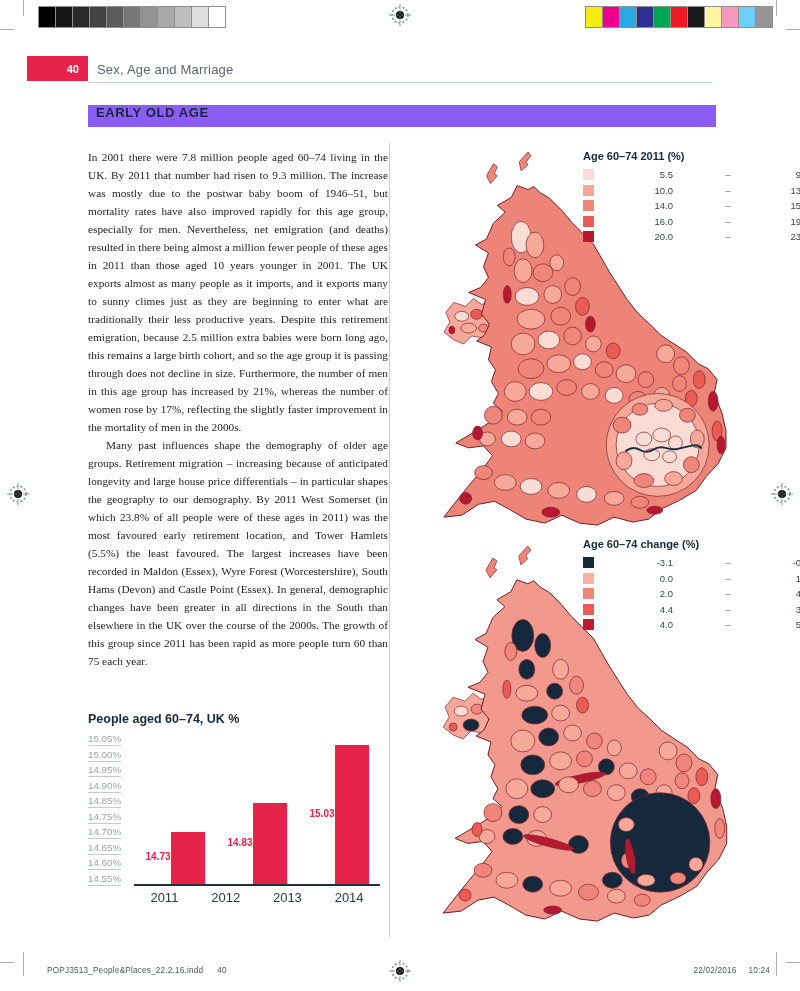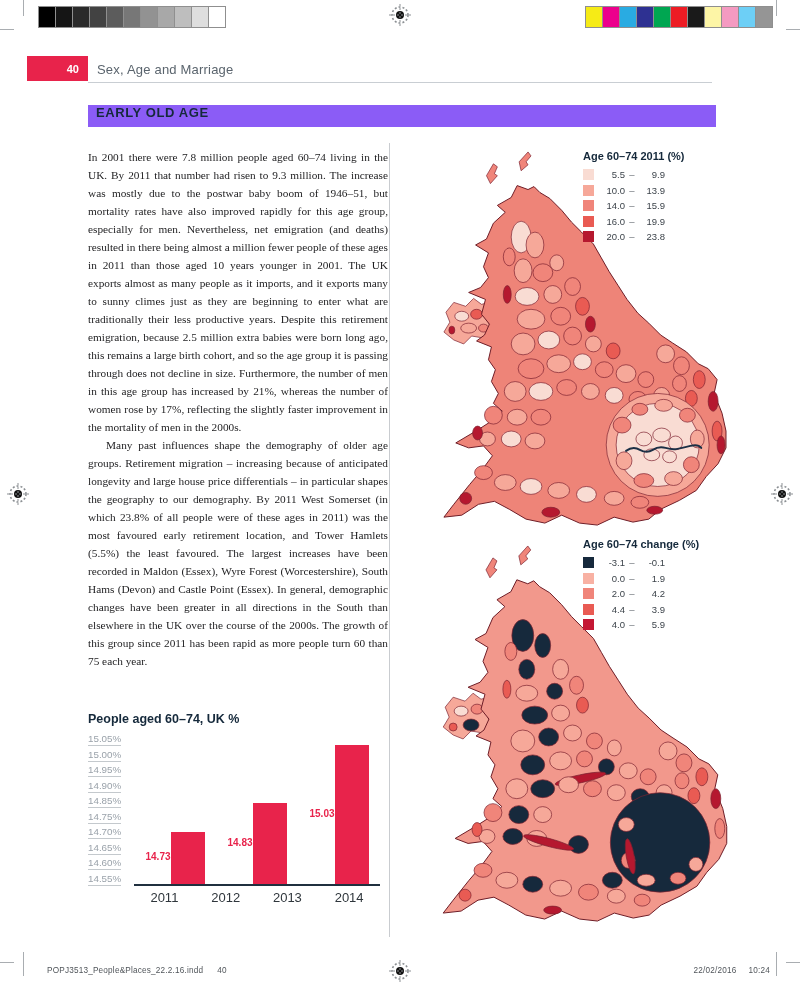--- a/index.html
+++ b/index.html
@@ -34,21 +34,21 @@
   .map{position:absolute;}
   .map ellipse,.map circle,.map path{stroke:#7c2230;stroke-width:.7;}
   .map .base{fill:#ee8478;stroke:#6d1c26;stroke-width:1;}
   .map .base2{fill:#f2988c;stroke:#6d1c26;stroke-width:1;}
   .map .th{fill:none;stroke:#1c3046;stroke-width:2;stroke-linecap:round;}
   .p0{fill:#f9dcd3;}.p1{fill:#f6a899;}.p2{fill:#f0857a;}.p3{fill:#e95b53;}.p4{fill:#b5182f;}.nv{fill:#16293c;}
 
   
   .legend{position:absolute;width:165px;}
   .legend .ltitle{font-size:11px;font-weight:bold;color:#15293b;margin-bottom:5px;}
-  .legend .lrow{display:flex;align-items:center;height:15.5px;font-size:9.5px;color:#3c434a;}
+  .legend .lrow{display:flex;align-items:center;height:15.5px;font-size:9.5px;color:#3c434a;gap:48px;}
   .legend .lsw{width:11px;height:11px;margin-right:7px;flex:none;}
   .legend .lo{display:inline-block;min-width:24px;text-align:right;}
   .legend .dash{display:inline-block;min-width:14px;text-align:center;color:#6a7076;}
   .legend .hi{display:inline-block;min-width:26px;text-align:right;}
 
   
   .chart{position:absolute;left:88px;top:712px;width:292px;}
   .chart .ctitle{font-size:12.5px;font-weight:bold;color:#15293b;margin-bottom:13px;}
   .chart .cbody{display:flex;}
   .chart .ylabels{width:46px;height:152px;display:flex;flex-direction:column;justify-content:space-between;transform:translateY(-5px);}

